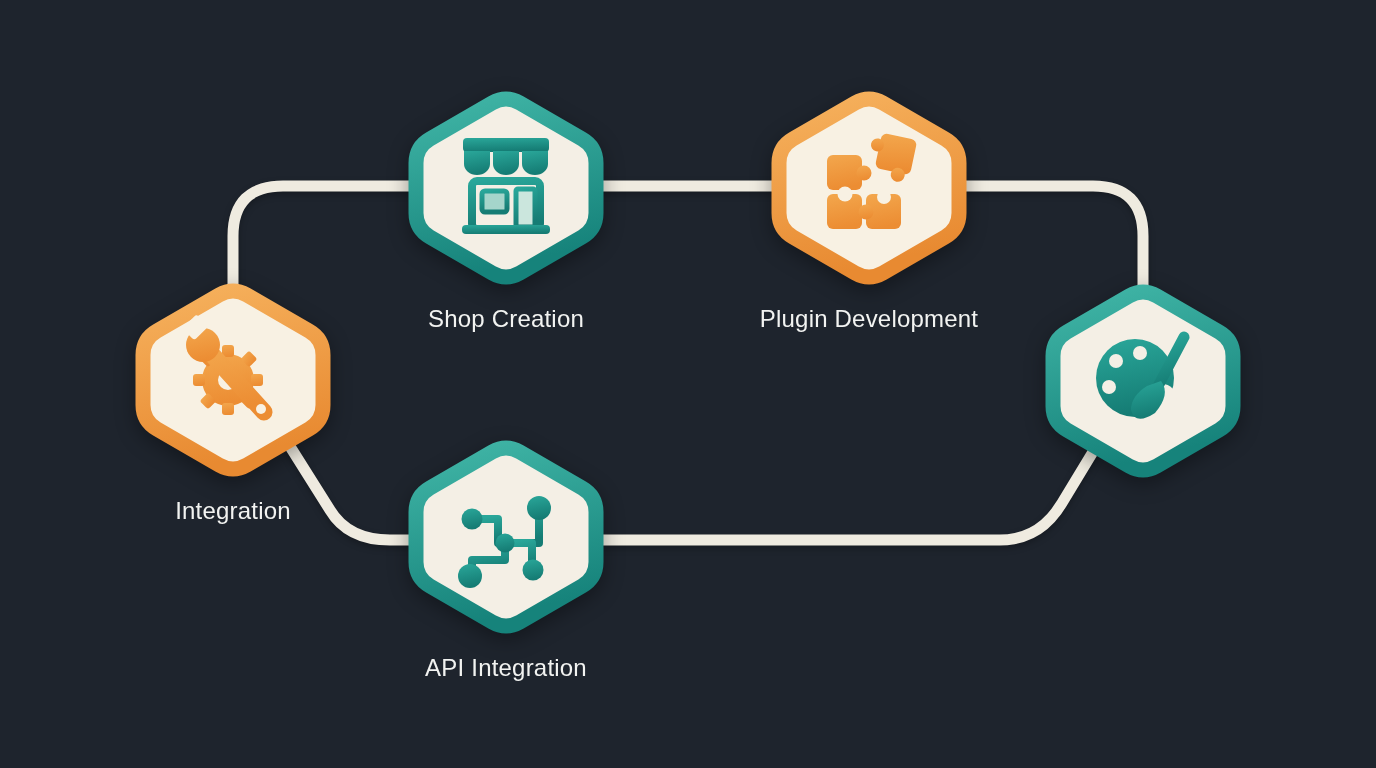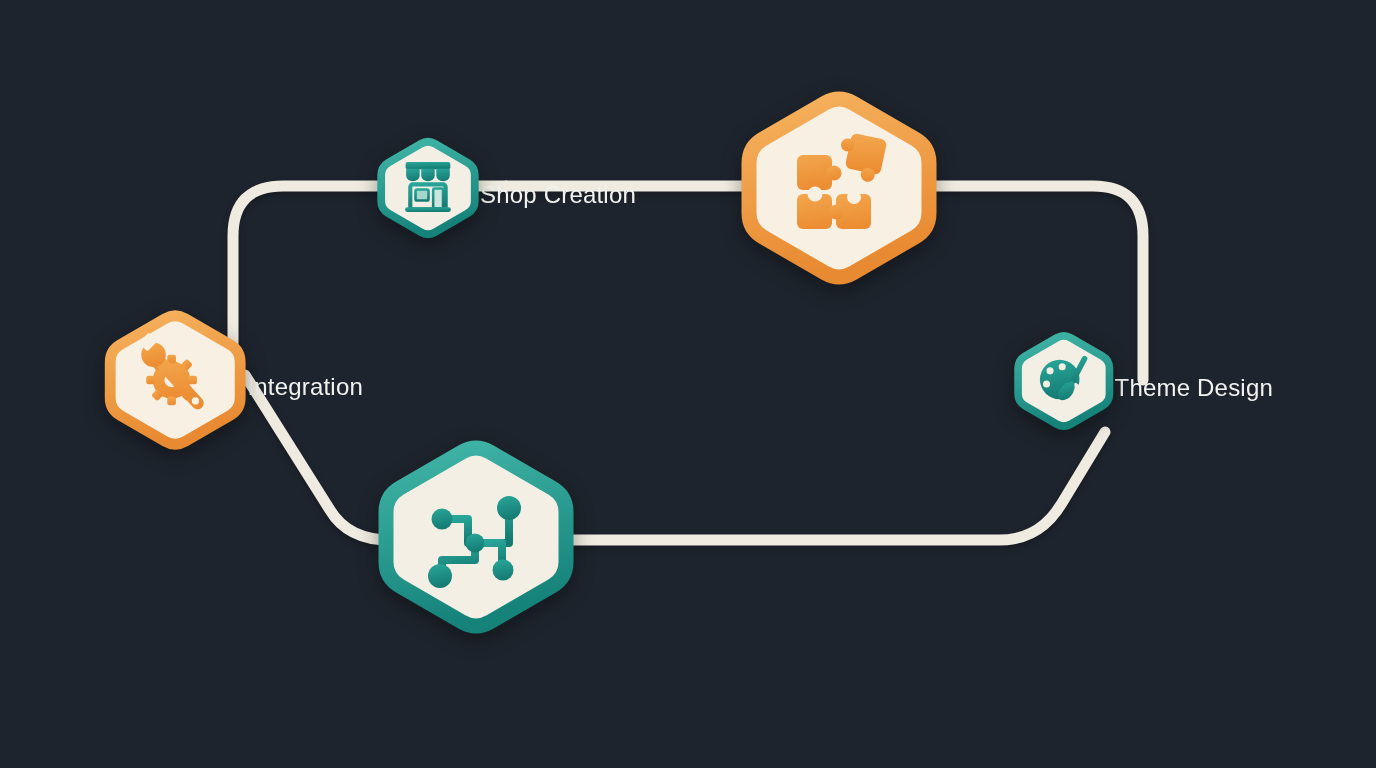--- a/index.html
+++ b/index.html
@@ -6,21 +6,21 @@
   .stage{
     position:relative;
     width:1376px;height:768px;
     background:#1e242d;
     overflow:hidden;
     font-family:"Liberation Sans","DejaVu Sans",sans-serif;
   }
   .connector-layer{position:absolute;left:0;top:0;width:1376px;height:768px;}
   .node{
     position:absolute;width:260px;
-    display:flex;flex-direction:row;align-items:center;
+    display:flex;flex-direction:column;align-items:center;
   }
   .hex{
     width:200px;height:206px;
     filter:drop-shadow(0 6px 10px rgba(0,0,0,0.35));
   }
   .node-label{
     margin-top:14px;
     font-size:24px;
     font-weight:500;
     letter-spacing:0.2px;
@@ -93,20 +93,21 @@
             <circle cx="107" cy="64" r="6.5"></circle>
             <circle cx="133" cy="89" r="7"></circle>
           </g>
         </g>
         <g fill="#f8f1e3">
           <circle cx="76" cy="109" r="7.5"></circle>
           <circle cx="115" cy="112" r="7"></circle>
         </g>
       </g>
     </svg>
+    <div class="node-label">Plugin Development</div>
   </div>
 
   <div class="node" style="left:103px;top:277px">
     <svg class="hex" viewBox="0 0 200 206">
       <path d="M 86.1 18 Q 100 10 113.9 18 L 176.1 54 Q 190 62 190 78 L 190 128 Q 190 144 176.1 152 L 113.9 188 Q 100 196 86.1 188 L 23.9 152 Q 10 144 10 128 L 10 78 Q 10 62 23.9 54 Z" fill="#f8f1e3" stroke="url(#gOrange)" stroke-width="15" stroke-linejoin="round"></path>
       <g>
         <g fill="url(#gOrangeIcon)">
           <circle cx="95" cy="103" r="26"></circle>
           <g>
             <rect x="89" y="68" width="12" height="12" rx="3"></rect>
@@ -141,21 +142,20 @@
           <circle cx="73" cy="83" r="7"></circle>
           <circle cx="97" cy="75" r="7"></circle>
           <circle cx="66" cy="109" r="7"></circle>
         </g>
         <g fill="url(#gTealIcon)">
           <line x1="141" y1="59" x2="114" y2="110" stroke="url(#gTealIcon)" stroke-width="11" stroke-linecap="round"></line>
           <path d="M 118 103 Q 128 116 112 135 Q 92 148 88 132 Q 88 118 104 108 Z"></path>
         </g>
       </g>
     </svg>
-    <div class="node-label">Theme Design</div>
   </div>
 
   <div class="node" style="left:376px;top:434px">
     <svg class="hex" viewBox="0 0 200 206">
       <path d="M 86.1 18 Q 100 10 113.9 18 L 176.1 54 Q 190 62 190 78 L 190 128 Q 190 144 176.1 152 L 113.9 188 Q 100 196 86.1 188 L 23.9 152 Q 10 144 10 128 L 10 78 Q 10 62 23.9 54 Z" fill="#f4efe5" stroke="url(#gTeal)" stroke-width="15" stroke-linejoin="round"></path>
       <g>
         <g fill="none" stroke="url(#gTealIcon)" stroke-width="8" stroke-linecap="round" stroke-linejoin="round">
           <path d="M 68 85 H 92 V 109 H 99"></path>
           <path d="M 133 77 V 109 H 104"></path>
           <path d="M 99 112 V 126 H 66 V 140"></path>
@@ -163,16 +163,17 @@
         </g>
         <g fill="url(#gTealIcon)">
           <circle cx="66" cy="85" r="10.5"></circle>
           <circle cx="133" cy="74" r="12"></circle>
           <circle cx="64" cy="142" r="12"></circle>
           <circle cx="127" cy="136" r="10.5"></circle>
           <circle cx="99" cy="109" r="9.5"></circle>
         </g>
       </g>
     </svg>
+    <div class="node-label">API Integration</div>
   </div>
 
 
 </div>
 
 </body></html>

